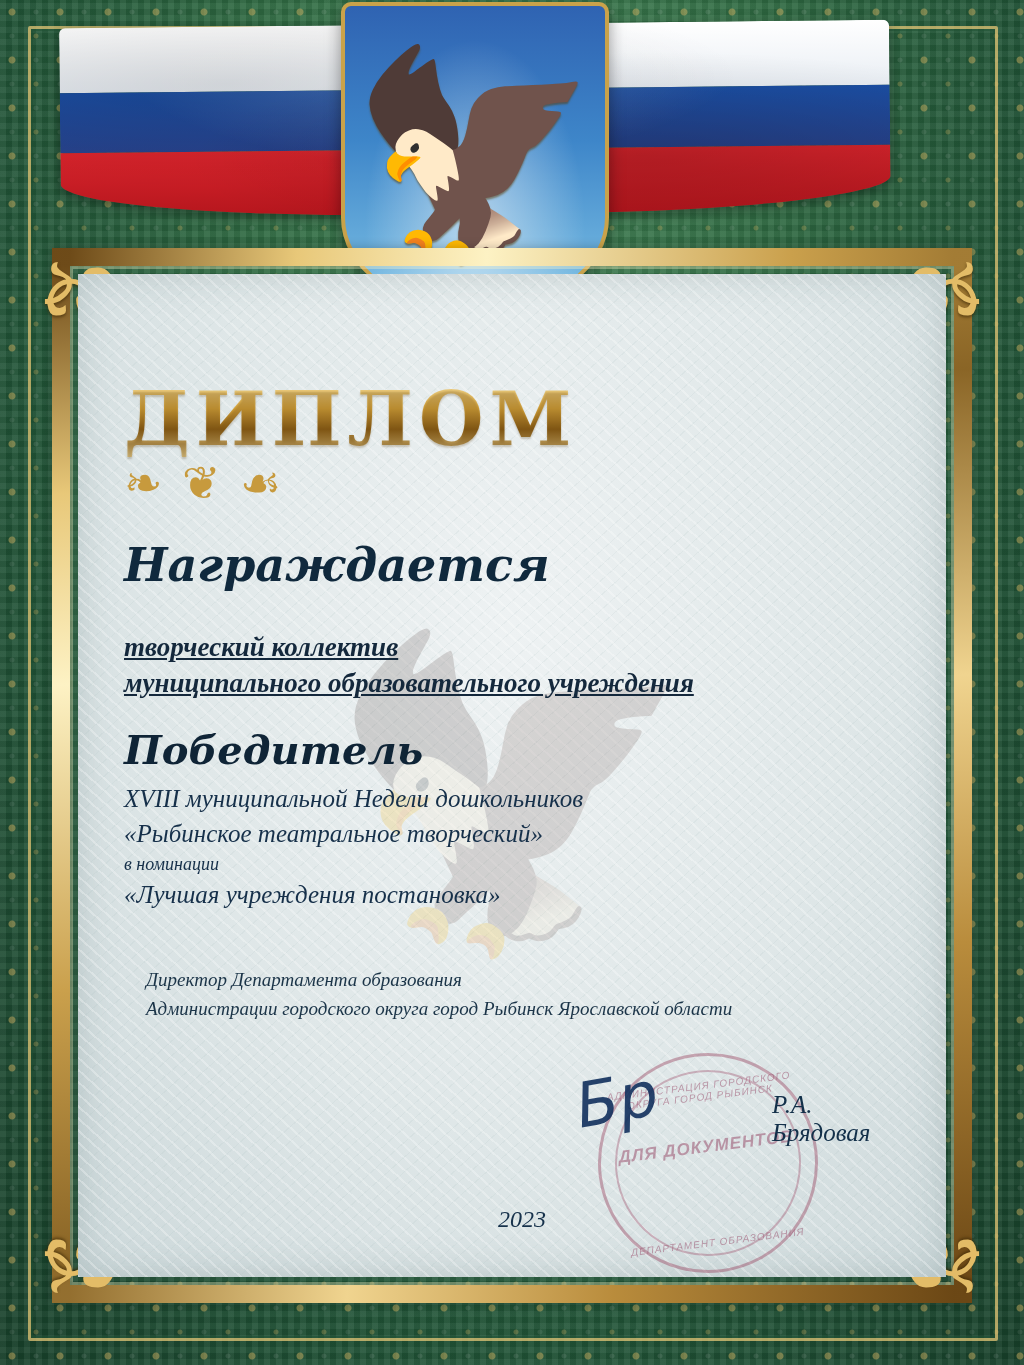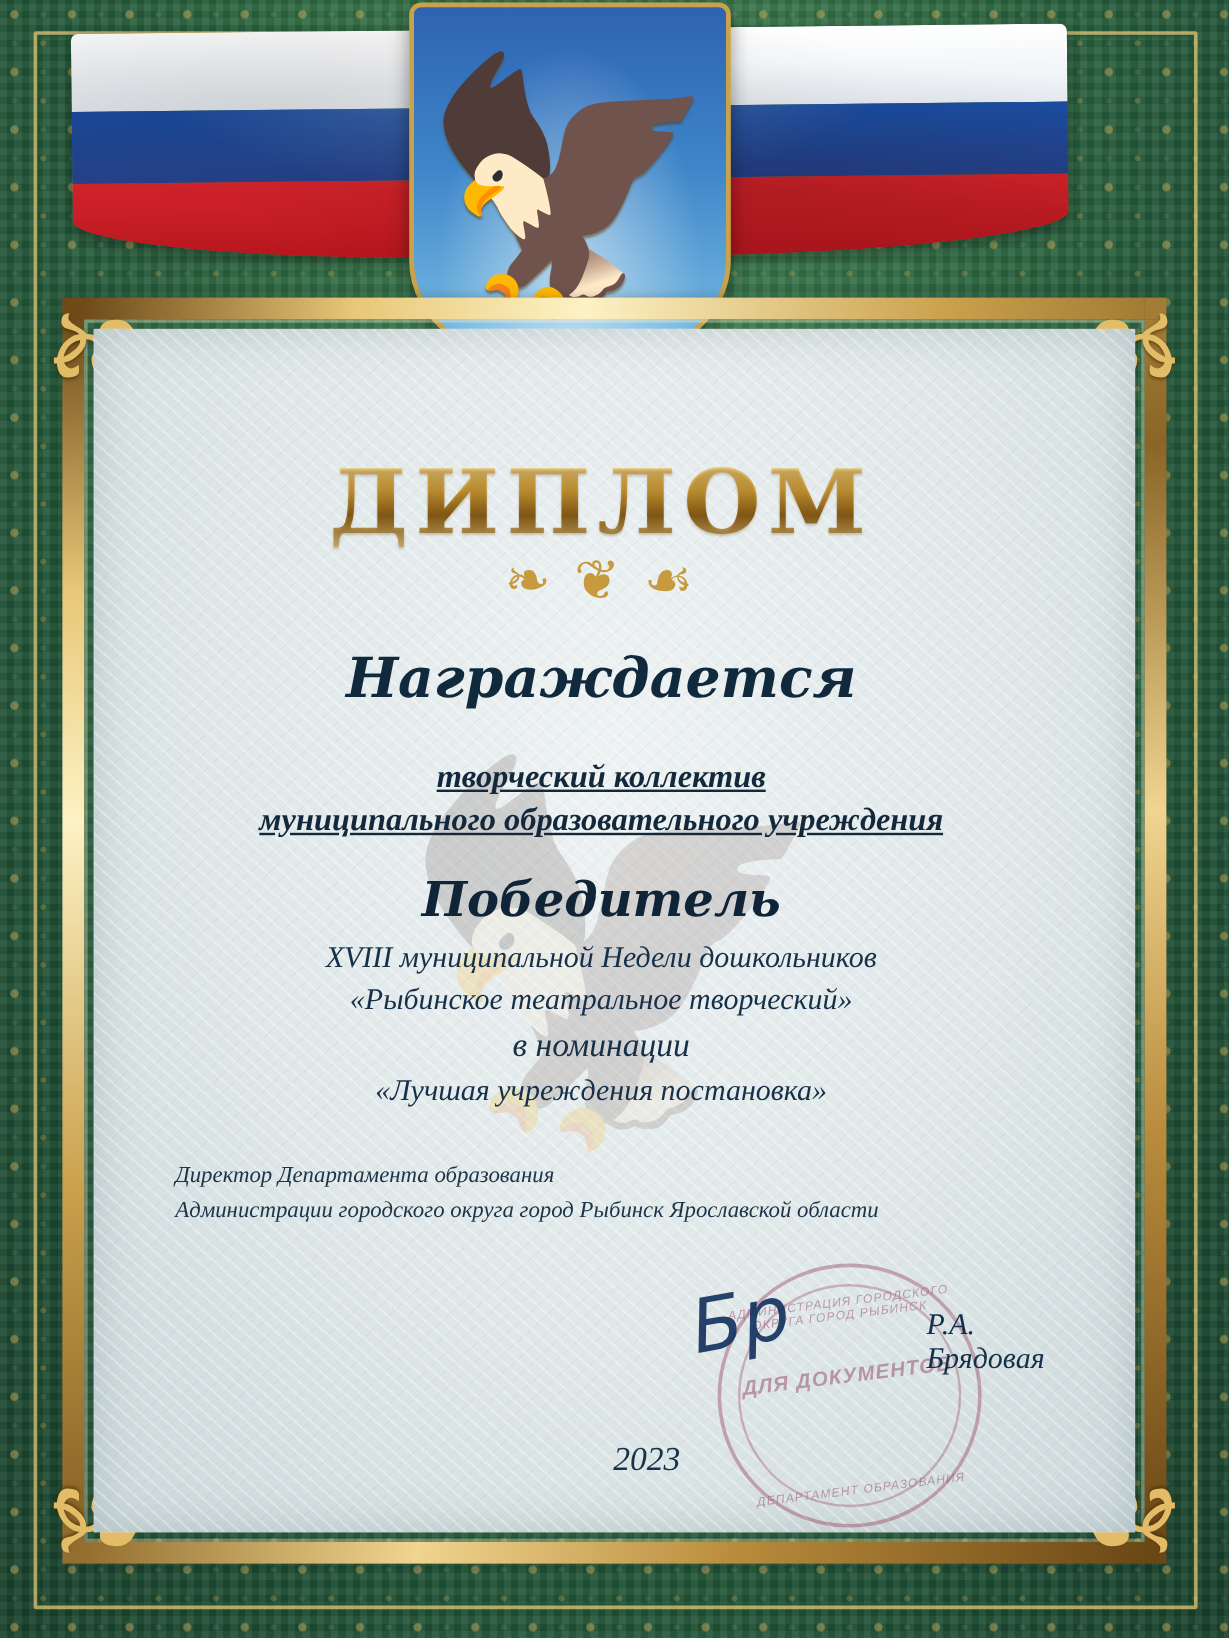--- a/index.html
+++ b/index.html
@@ -154,22 +154,21 @@
     background-image:
       repeating-linear-gradient(42deg, rgba(255,255,255,0.35) 0 2px, transparent 2px 9px),
       repeating-linear-gradient(-42deg, rgba(170,190,190,0.18) 0 1px, transparent 1px 11px);
     opacity: 0.8;
     pointer-events: none;
   }
 
   .content {
     position: relative;
     z-index: 3;
-    padding: 26px 46px 0 24px;
-    text-align: center;
+    padding: 26px 46px 0 46px;
     color: #15324a;
   }
 
   .diploma-title {
     margin-top: 76px;
     font-family: "DejaVu Serif", serif;
     font-weight: 700;
     font-size: 74px;
     letter-spacing: 6px;
     background: linear-gradient(180deg,#f6e3a8 0%, #d8a63c 38%, #8b5e16 62%, #f2dfa2 100%);
@@ -217,21 +216,21 @@
 
   .event {
     margin-top: 8px;
     font-family: "Liberation Serif", serif;
     font-style: italic;
     font-size: 25px;
     line-height: 1.42;
     color: #16304a;
   }
   .event .quoted { font-size: 25px; }
-  .event .nomination-label { font-size: 28px; }
+  .event .nomination-label { font-size: 18px; }
 
   .signature-block {
     position: absolute;
     left: 68px;
     right: 48px;
     bottom: 118px;
     text-align: left;
     z-index: 4;
     font-family: "Liberation Serif", serif;
     font-style: italic;
@@ -302,26 +301,26 @@
     left: 0; right: 0;
     text-align: center;
     font-size: 10px;
     letter-spacing: 1px;
   }
   .stamp .stamp-ring-top { top: 24px; }
   .stamp .stamp-ring-bottom { bottom: 22px; }
 
   .year {
     position: absolute;
-    left: 433px;
+    left: 420px;
     bottom: 44px;
     z-index: 4;
     font-family: "Liberation Serif", serif;
     font-style: italic;
-    font-size: 28px;
+    font-size: 24px;
     color: #16314b;
   }
 </style>
 </head>
 <body>
 
 <div id="page">
 
   <div class="border-outer">
     <div class="border-pattern"></div>

